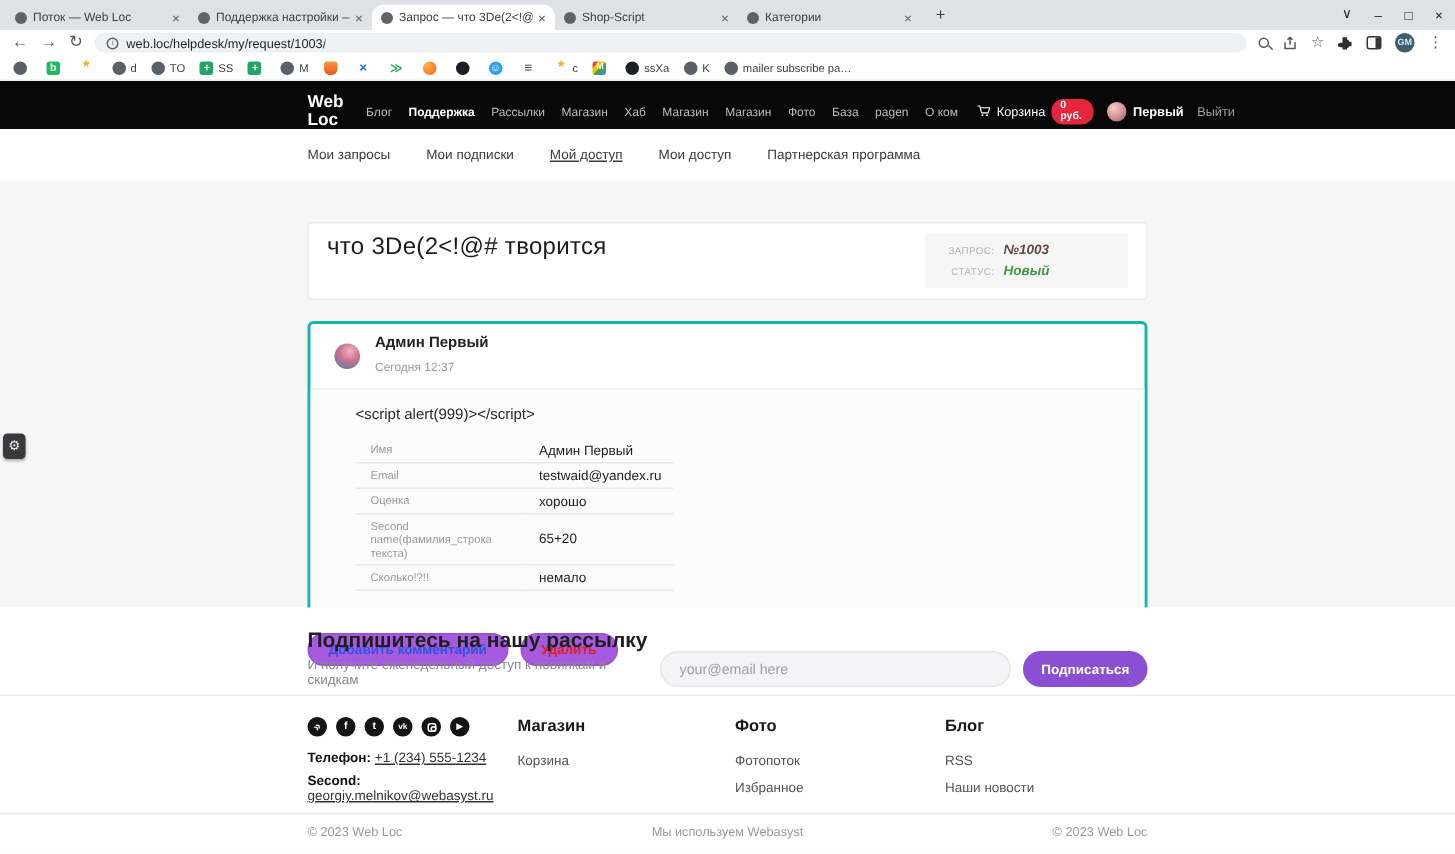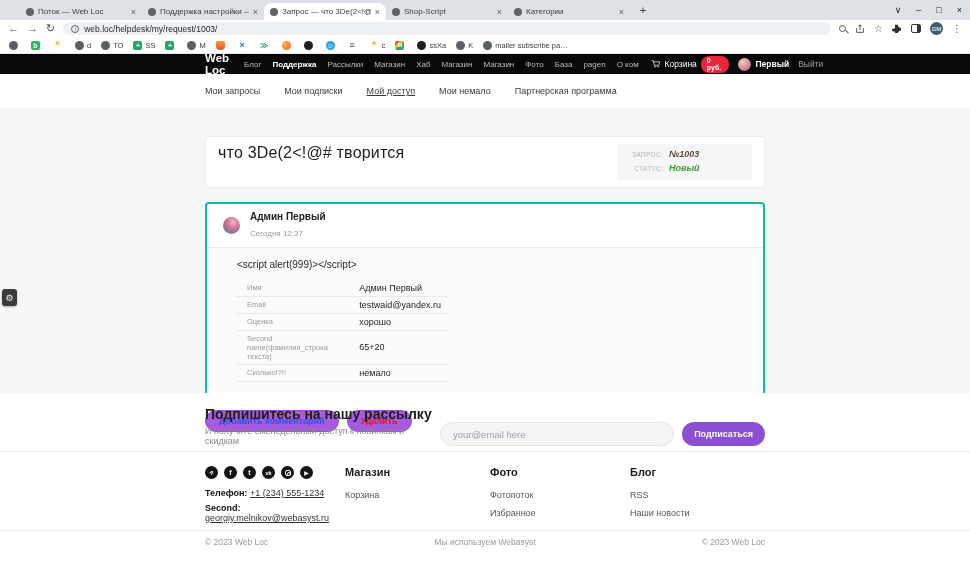--- a/index.html
+++ b/index.html
@@ -1,21 +1,21 @@
 <!DOCTYPE html>
 <html><head>
 <meta charset="utf-8">
 <style>
   *{box-sizing:border-box;margin:0;padding:0}
   body{width:970px;height:569px;overflow:hidden;background:#fff;
        font-family:"Liberation Sans","DejaVu Sans",sans-serif;color:#222}
   .screen{position:relative;width:970px;height:569px}
 
   
-  .tabstrip{height:20px;background:#dee1e6;display:flex;align-items:flex-end;padding-left:20px;position:relative}
+  .tabstrip{height:20px;background:#dee1e6;display:flex;align-items:flex-end;padding-left:4px;position:relative}
   .tab{width:122px;height:17px;display:flex;align-items:center;gap:4px;padding:0 6px;
        border-radius:8px 8px 0 0;font-size:8px;color:#3c4043;flex:none}
   .tab.active{background:#fff}
   .tab .tab-title{flex:1;white-space:nowrap;overflow:hidden}
   .tab .tab-close{font-size:9px;color:#5f6368;cursor:pointer}
   .tabglobe{width:8px;height:8px;border-radius:50%;background:#5f6368;flex:none}
   .newtab{width:18px;text-align:center;font-size:11px;color:#3c4043;align-self:center;margin-left:4px}
   .wincontrols{position:absolute;right:8px;top:0;height:19px;display:flex;align-items:center;gap:15px;
                font-size:9px;color:#202124}
   .toolbar{height:17px;background:#fff;display:flex;align-items:center;padding:0 8px;gap:8px}
@@ -50,21 +50,21 @@
   .fv-bluex{color:#1a73e8;background:transparent;font-size:9px;font-weight:900}
   .fv-garr{color:#23a55a;background:transparent;font-weight:900;font-size:8px}
   .fv-fox{background:radial-gradient(circle at 30% 30%,#ffb34d,#f25c19);border-radius:50%}
   .fv-gh{background:#1b1f23;border-radius:50%}
   .fv-smile{background:#2aa3ef;border-radius:50%;font-size:7px}
   .fv-lines{color:#444;background:transparent;font-size:9px}
   .fv-flag{background:linear-gradient(135deg,#e8453c 25%,#fbbc05 25% 50%,#34a853 50% 75%,#4285f4 75%);color:#fff;font-size:6px}
 
   
   .container{width:560px;margin-left:205px}
-  .blacknav{height:20px;background:#080808;display:flex;align-items:center}
+  .blacknav{height:32px;background:#080808;display:flex;align-items:flex-end}
   .nav-inner{display:flex;align-items:center;gap:12px;width:575px}
   .logo{color:#fff;font-size:11.5px;font-weight:700;margin-right:3px;cursor:pointer}
   .mainmenu{display:flex;gap:11px}
   .mainmenu a{font-size:8px;color:#b9bcc0;text-decoration:none;white-space:nowrap}
   .mainmenu a.active{color:#fff;font-weight:700}
   .navright{margin-left:auto;display:flex;align-items:center;gap:9px}
   .cart{display:flex;align-items:center;gap:4px;color:#fff;font-size:8.5px;cursor:pointer}
   .badge{background:#e6263c;color:#fff;border-radius:8px;padding:1.5px 6px;font-size:7px;font-weight:700}
   .user{display:flex;align-items:center;gap:4px;color:#fff;font-size:8.5px;font-weight:700;cursor:pointer}
   .avatar{width:13px;height:13px;border-radius:50%;
@@ -321,21 +321,21 @@
         <a href="#" class="logout">Выйти</a>
       </div>
     </div>
   </header>
 
   <div class="subnav">
     <div class="container subnav-inner">
       <a href="#">Мои запросы</a>
       <a href="#">Мои подписки</a>
       <a href="#" class="underl">Мой доступ</a>
-      <a href="#">Мои немало</a>
+      <a href="#">Мои доступ</a>
       <a href="#">Партнерская программа</a>
     </div>
   </div>
 
   <main class="mainarea">
     <div class="container">
       <section class="titlecard">
         <h1>что 3De(2&lt;!@# творится</h1>
         <div class="metabox">
           <div class="metarow">

